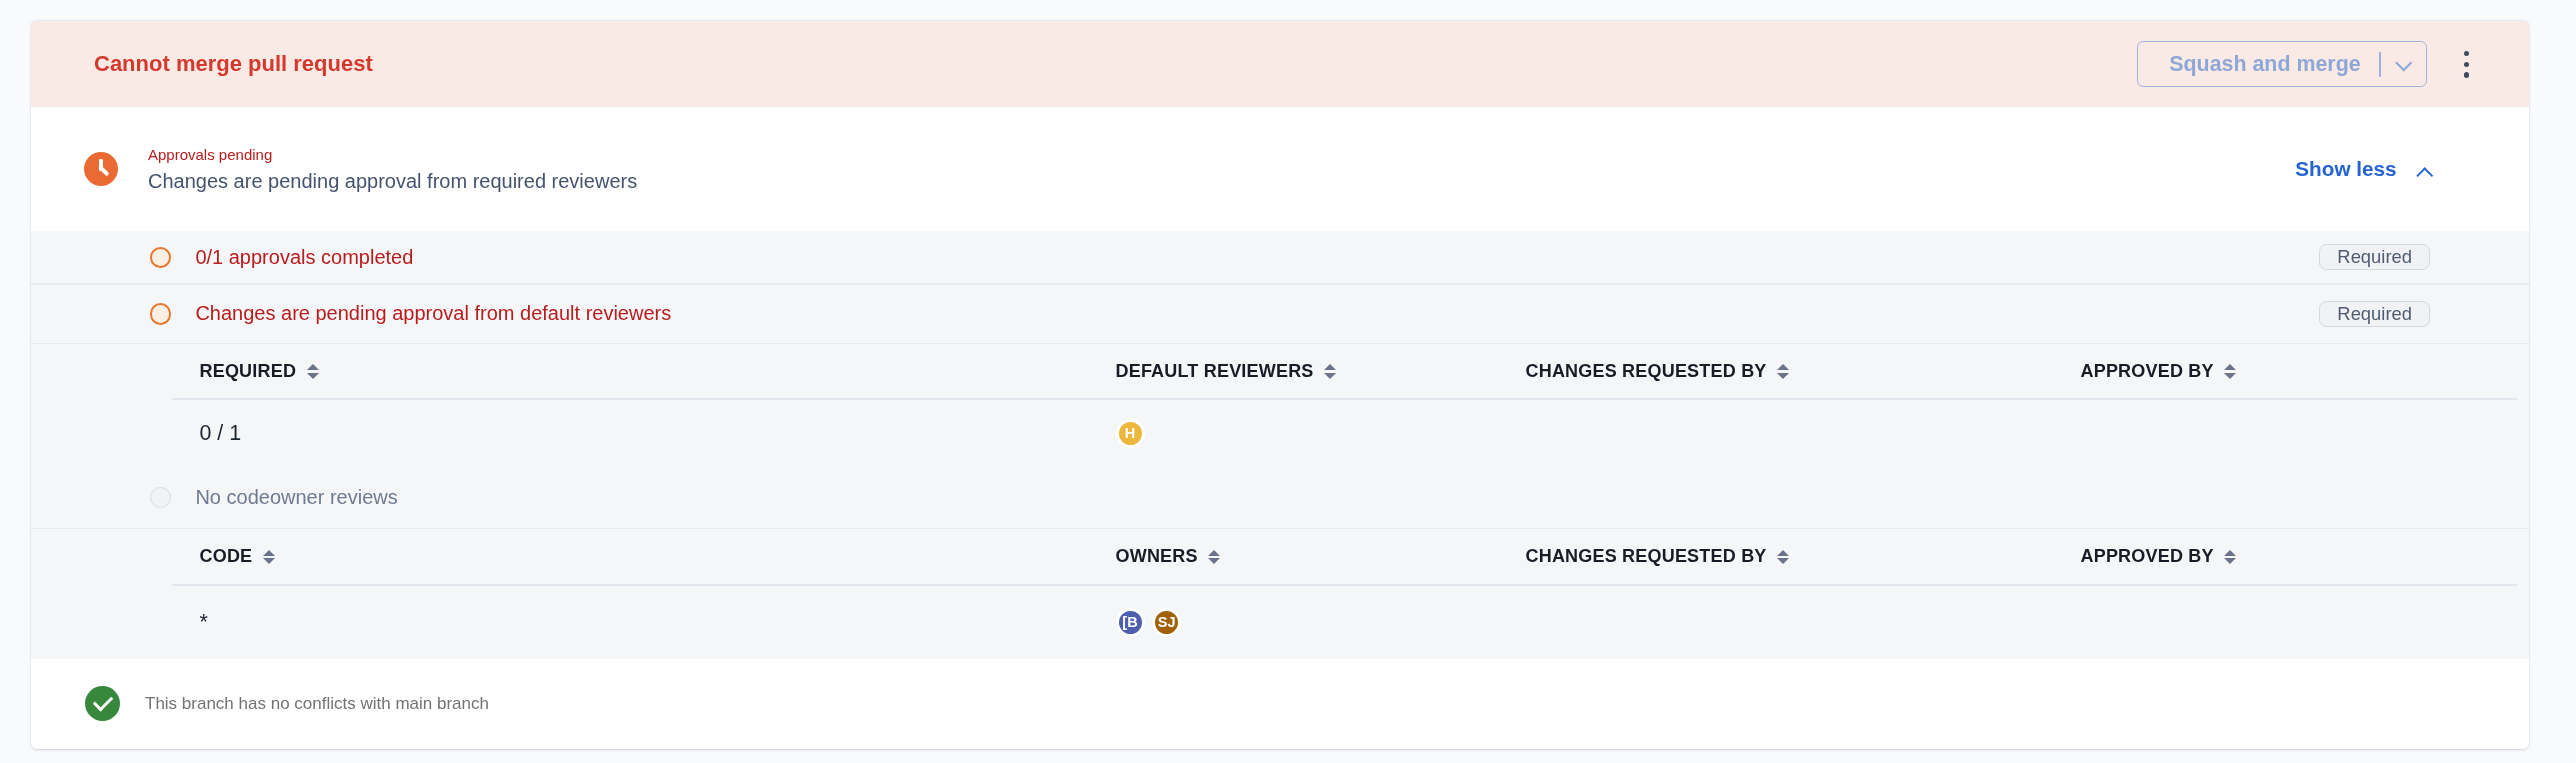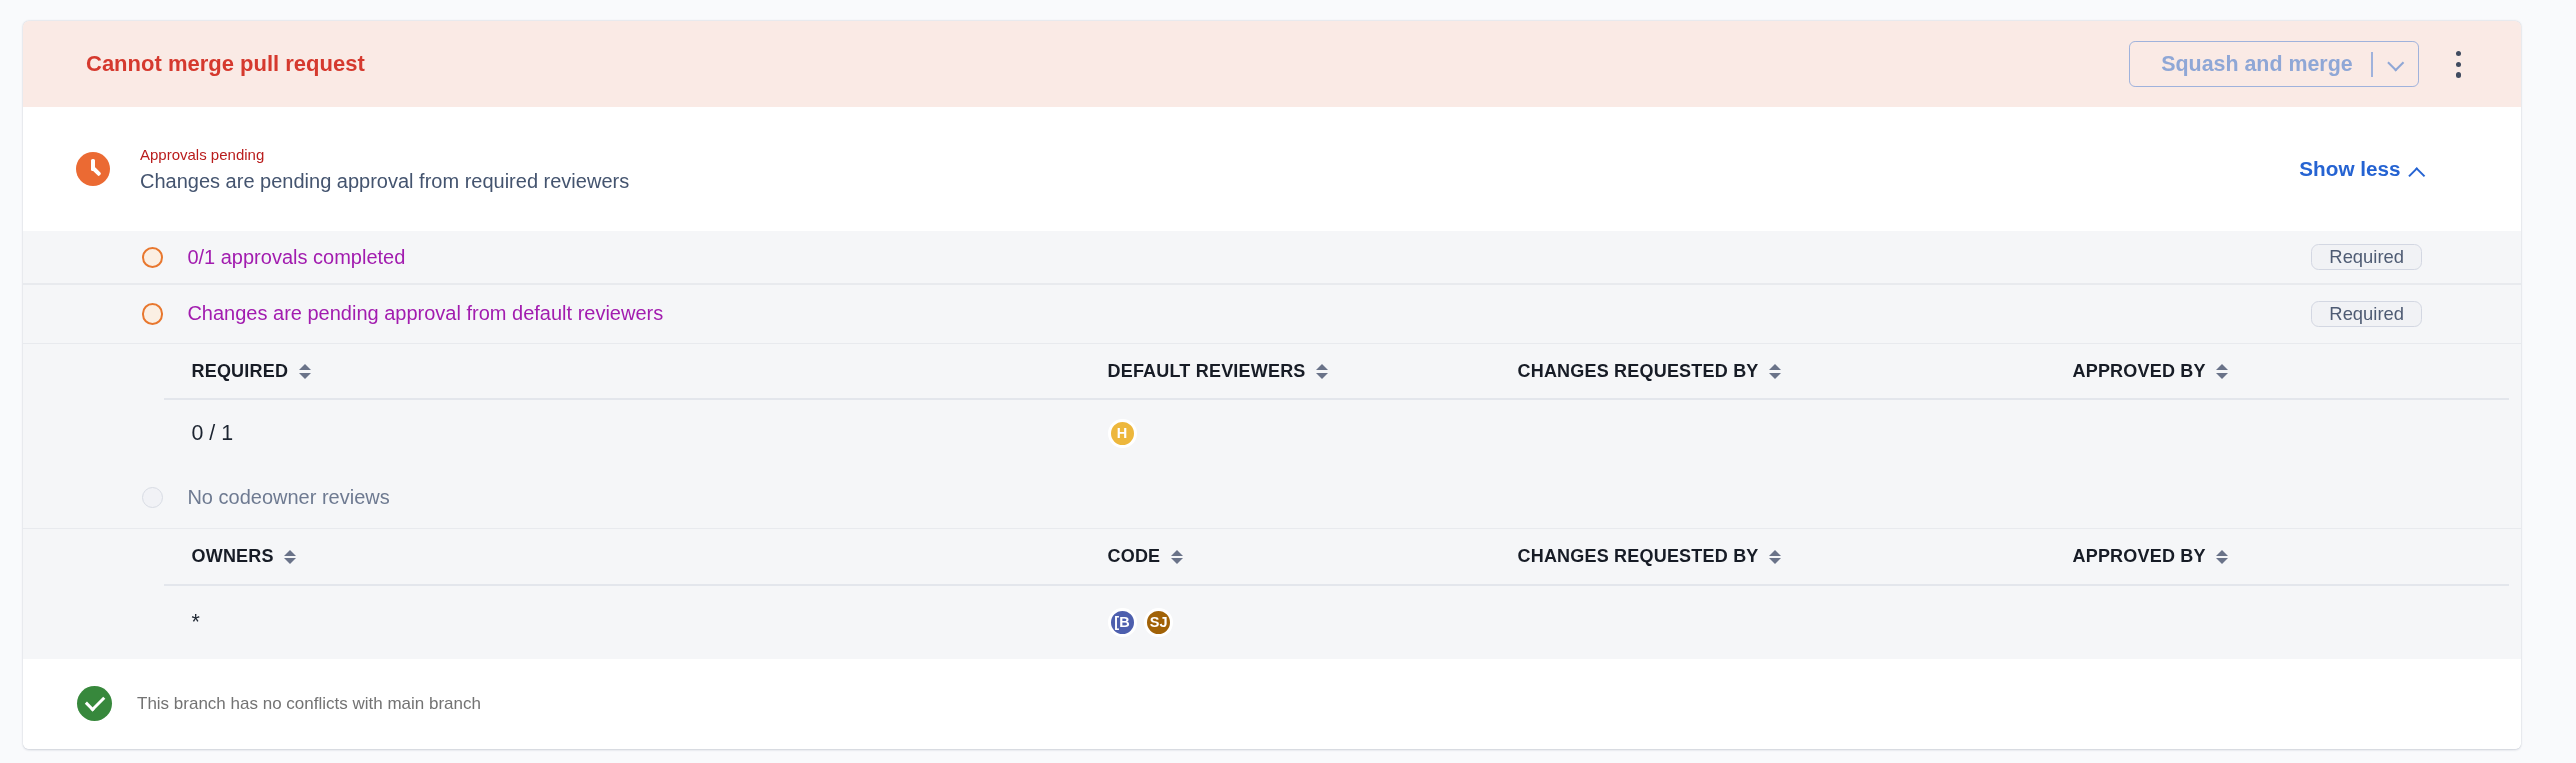--- a/index.html
+++ b/index.html
@@ -5,21 +5,21 @@
   * { margin:0; padding:0; box-sizing:border-box; }
   html,body { width:2576px; height:763px; }
   body {
     font-family:"Liberation Sans", sans-serif;
     background:#F9FAFC;
     position:relative;
     overflow:hidden;
     -webkit-font-smoothing:antialiased;
   }
   .card {
-    position:absolute; left:23px; top:21.4px;
+    position:absolute; left:31px; top:21.4px;
     width:2498px; height:728px;
     background:#FFFFFF; border-radius:6.1px;
     box-shadow:0 0.8px 2.3px rgba(9,30,66,0.18), 0 0 0.8px rgba(9,30,66,0.20);
     overflow:hidden;
   }
 
   
   .banner {
     height:86px; background:#FAEAE5;
     display:flex; align-items:center;
@@ -56,36 +56,36 @@
   }
   .clock::after {
     content:""; position:absolute; left:50%; top:50%; margin-left:-1.9px; margin-top:-1.5px;
     width:3.8px; height:10px; background:#fff; border-radius:1.5px;
     transform-origin:top center; transform:rotate(-45deg);
   }
   .sec-text { flex:1; }
   .sec-title { font-size:15px; font-weight:500; color:#b91c1c; margin-bottom:6.9px; }
   .sec-sub { font-size:20px; color:#44546F; }
   .show-less {
-    display:flex; align-items:center; gap:10px;
+    display:flex; align-items:center; gap:22px;
     font-size:20.7px; font-weight:700; color:#2563D2; cursor:pointer;
   }
   .show-less .chev { border-width:0 2.7px 2.7px 0; }
 
   
   .gray { background:#F5F6F8; }
   .divider { height:1.5px; background:#E8EAEE; }
   .status-row { display:flex; align-items:center; padding:0 99px 0 119px; }
   .row-h68 { height:52px; } .row-h76 { height:58px;justify-content:flex-end; } .row-h80 { height:61px; }
   .dot {
     width:21.4px; height:21.4px; border-radius:50%; flex:none;
     border:2.3px solid #E8772E; background:#FBEFE3; margin-right:24px;
   }
   .dot.neutral { border:1.9px solid #D8DCE4; background:#F1F2F6; }
-  .status-label { font-size:20px; color:#a21caf; }
+  .status-label { font-size:20px; color:#b91c1c; }
   .status-label.muted { color:#6E7A91; }
   .badge {
     margin-left:auto; height:26px; display:flex; align-items:center;
     padding:0 17px; border-radius:7.6px;
     background:#F1F2F5; border:1.5px solid #D3D7E2;
     font-size:18.4px; color:#4E5B73;
   }
 
   
   .tbl { margin:0 12.2px 0 141px; }
@@ -218,28 +218,28 @@
     <div class="status-row row-h80">
       <span class="dot neutral"></span>
       <span class="status-label muted">No codeowner reviews</span>
     </div>
 
     <div class="divider"></div>
 
     <div class="tbl">
       <div class="tbl-head h72">
         <div class="th">
+          <span>CODE</span>
+          <span class="sort">
+              <i class="up"></i>
+              <i class="dn"></i>
+            </span>
+        </div>
+        <div class="th">
           <span>OWNERS</span>
-          <span class="sort">
-              <i class="up"></i>
-              <i class="dn"></i>
-            </span>
-        </div>
-        <div class="th">
-          <span>CODE</span>
           <span class="sort">
               <i class="up"></i>
               <i class="dn"></i>
             </span>
         </div>
         <div class="th">
           <span>CHANGES REQUESTED BY</span>
           <span class="sort">
               <i class="up"></i>
               <i class="dn"></i>

